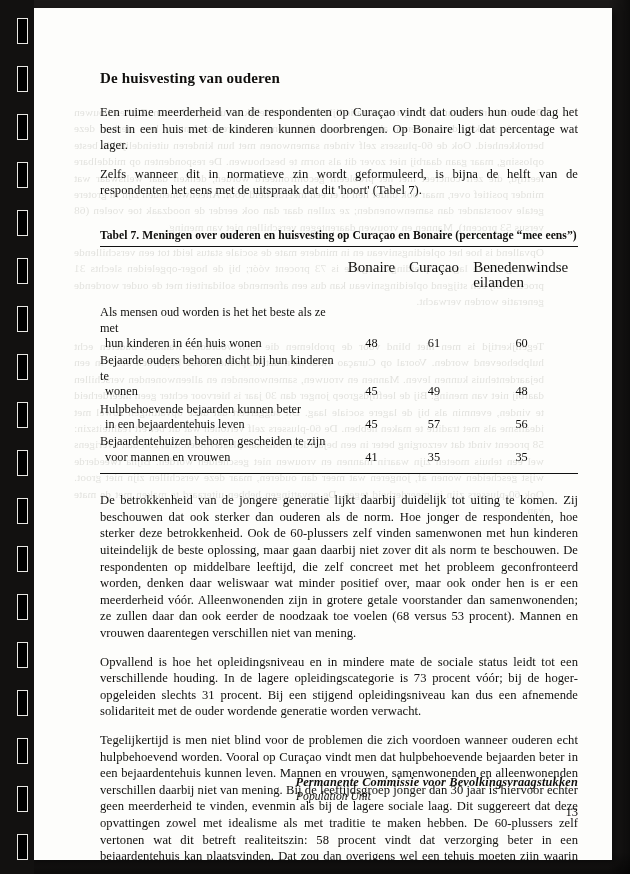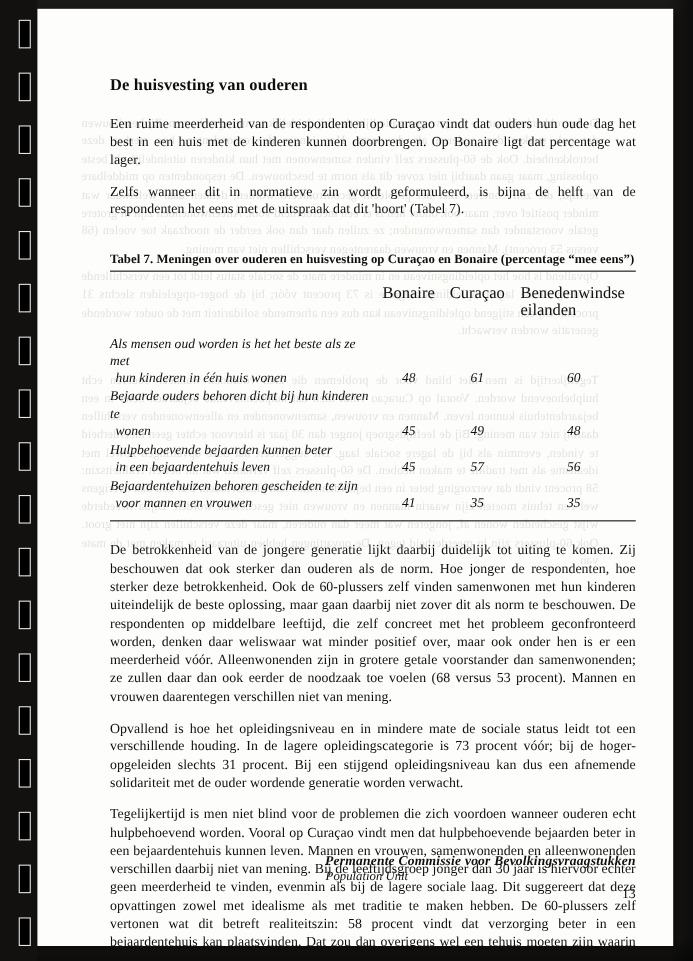--- a/index.html
+++ b/index.html
@@ -145,21 +145,20 @@
   }
   table#opinion-table th.col-stub { width: 258px; }
   table#opinion-table th.col-bon  { width: 64px; }
   table#opinion-table th.col-cur  { width: 64px; }
   table#opinion-table th.col-ben  { width: 106px; text-align: left; padding-left: 8px; }
 
   table#opinion-table td {
     vertical-align: bottom;
     padding: 0 0 2px 0;
     line-height: 15.4px;
-    font-style: italic;
   }
   td.stub {
     text-align: left;
     padding-right: 6px;
   }
   td.stub .l1 { display: block; }
   td.stub .l2 { display: block; padding-left: 5px; }
   td.num {
     text-align: center;
   }

